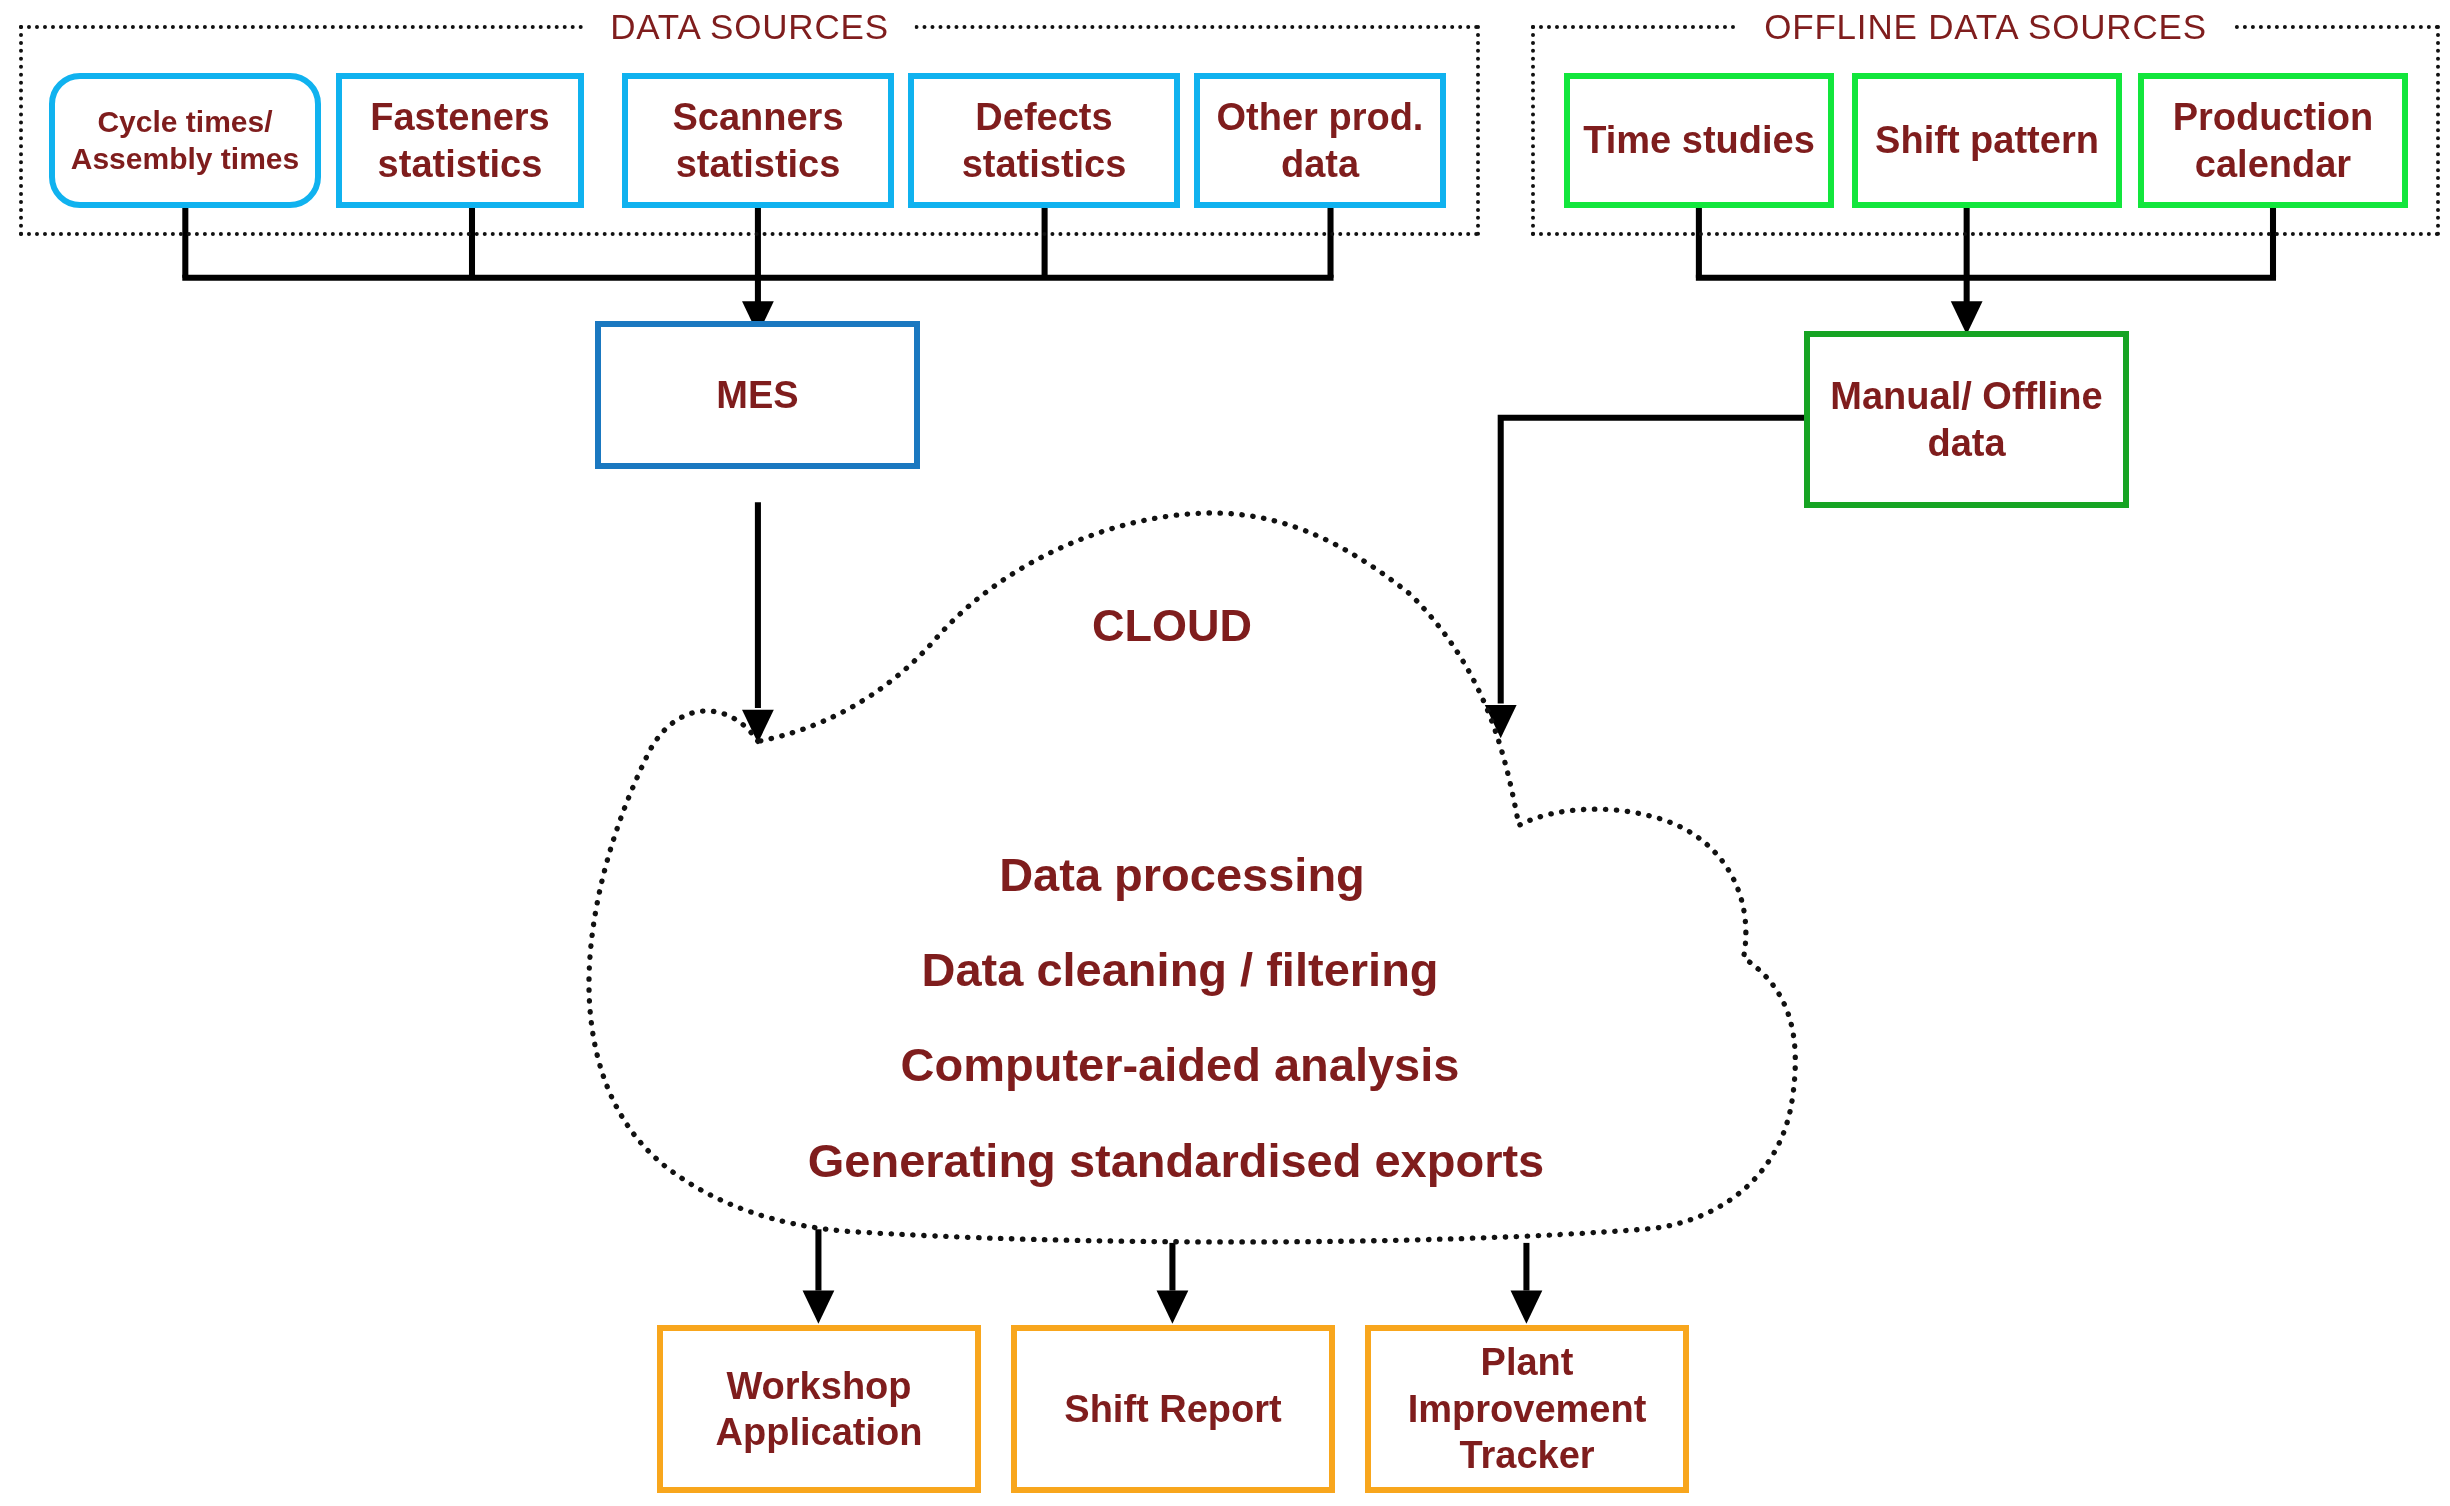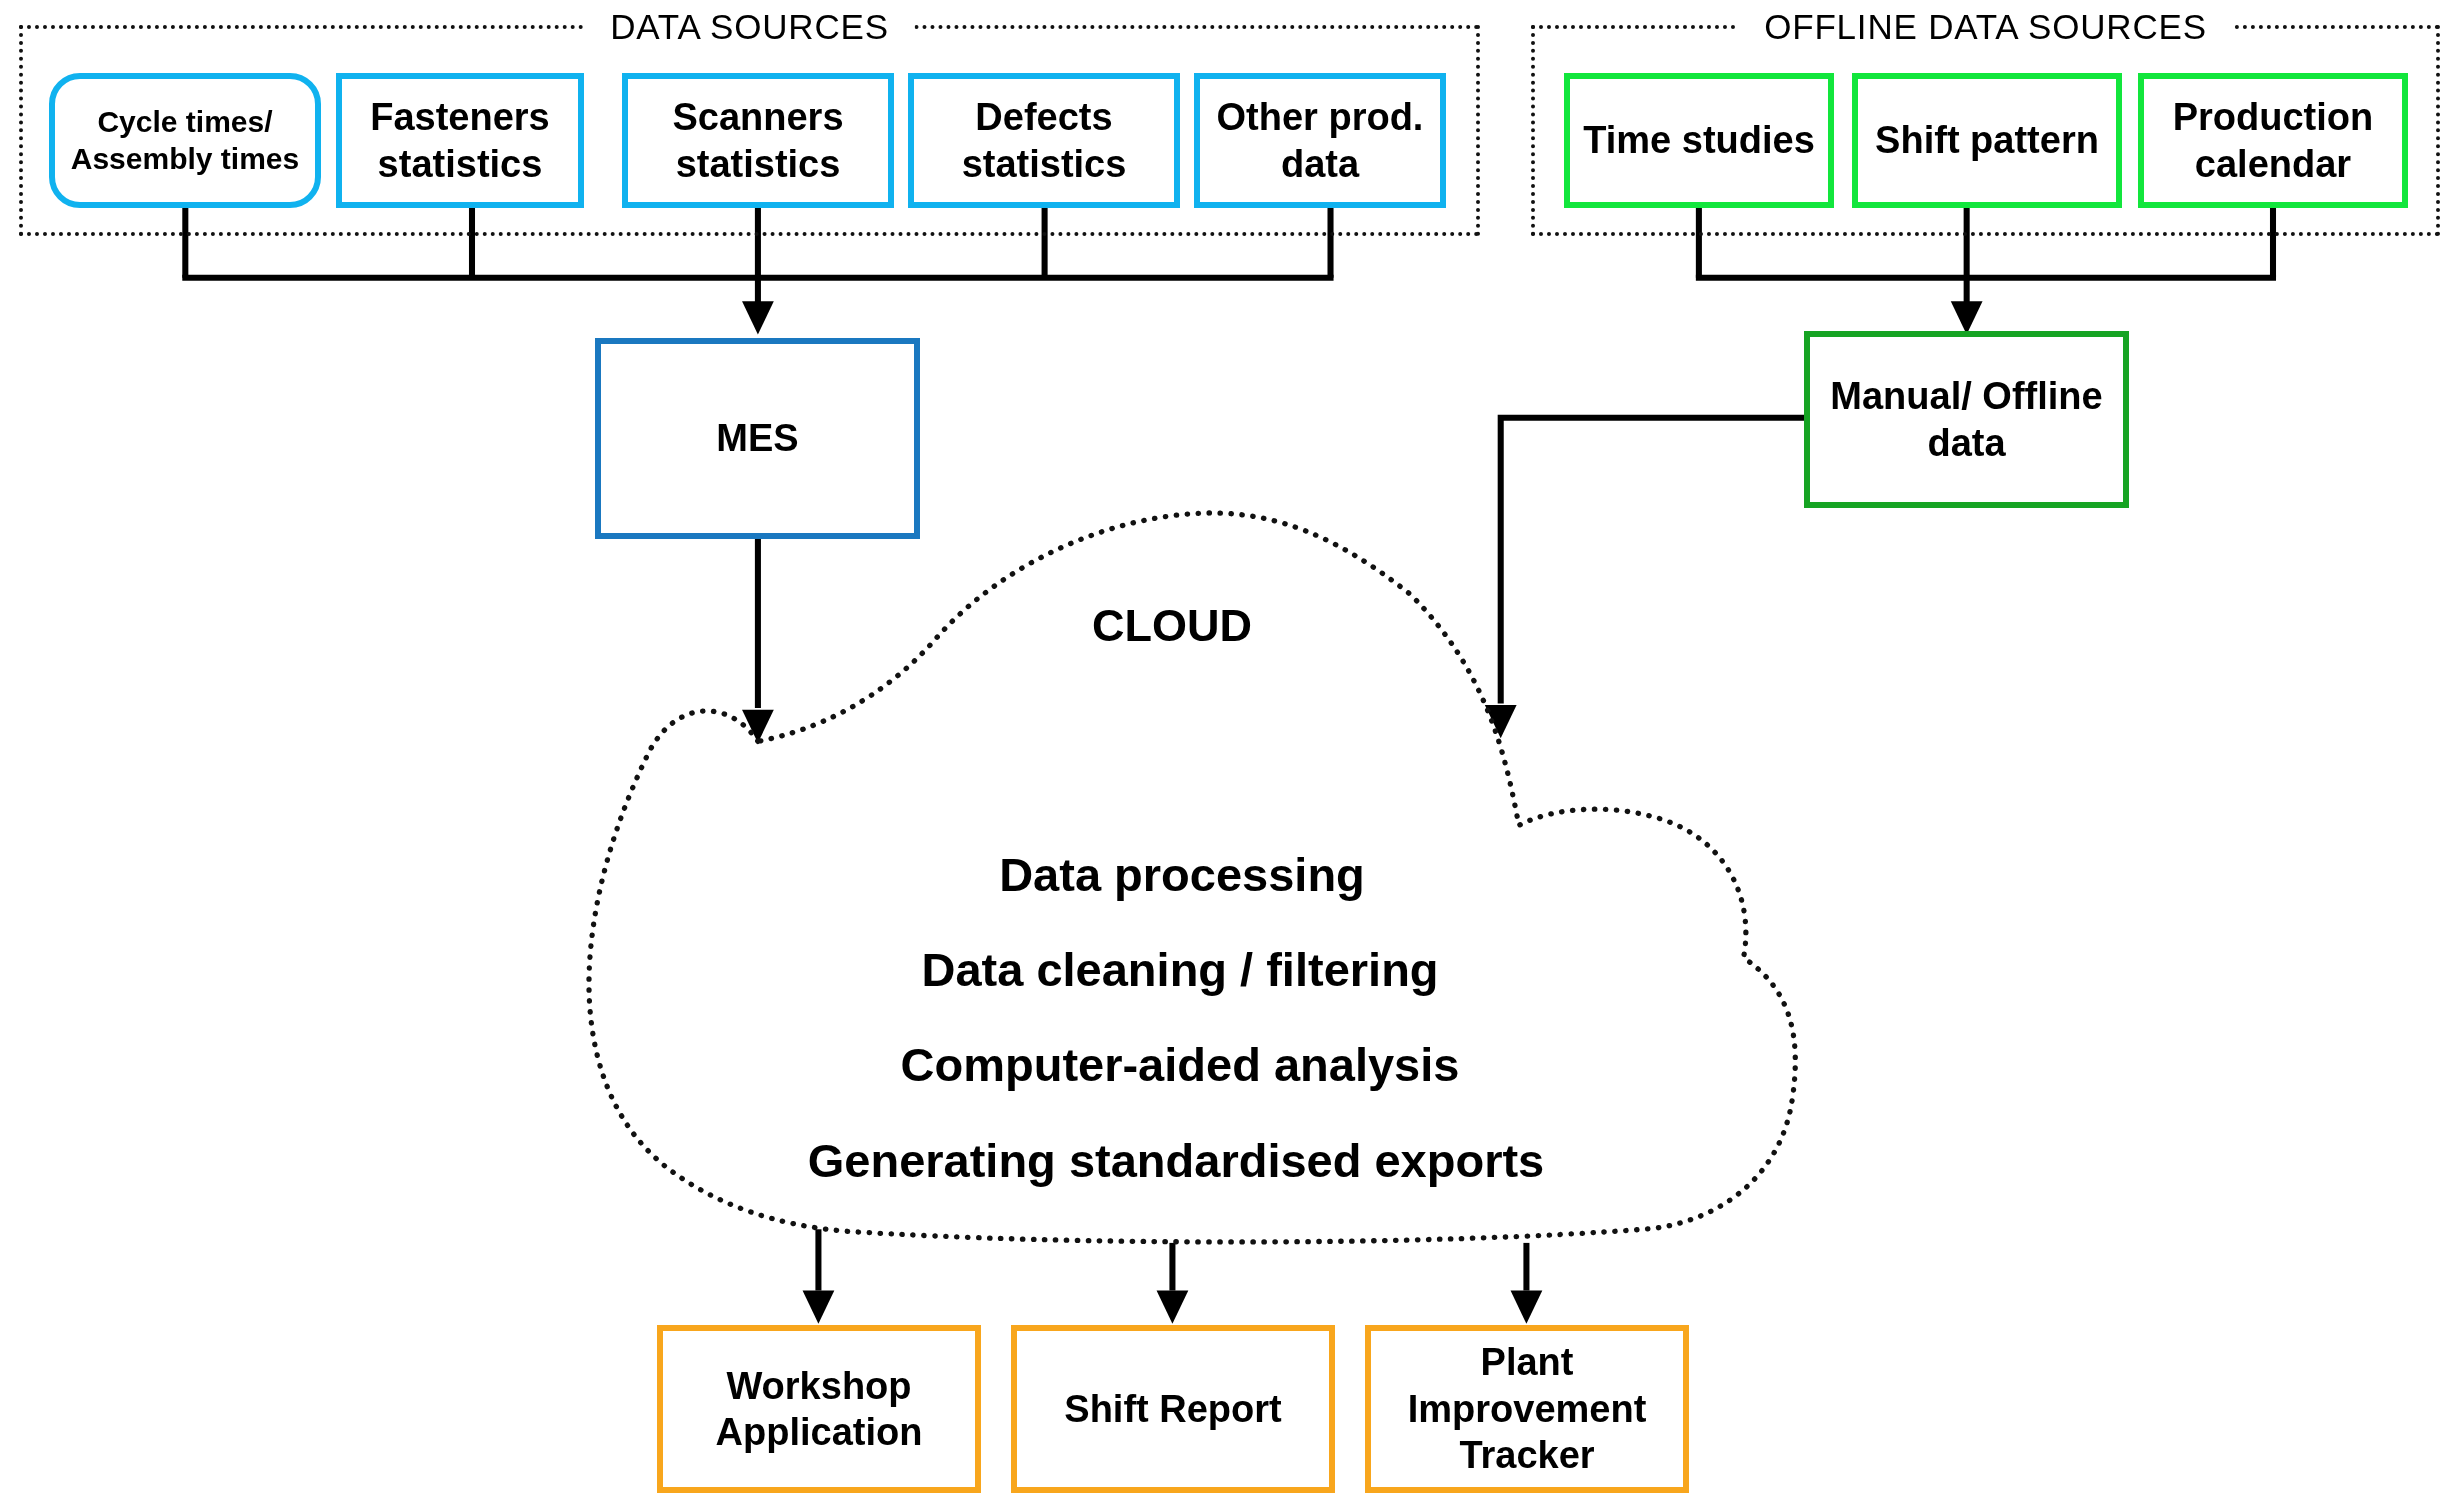--- a/index.html
+++ b/index.html
@@ -1,21 +1,21 @@
 <!DOCTYPE html>
 <html style="font-size:12px"><head>
 <meta charset="utf-8">
 <style>
   html,body{margin:0;padding:0;background:#ffffff;}
   #canvas{
     position:relative;
     width:2450px;height:1507px;
     background:#ffffff;
     font-family:"Liberation Sans","DejaVu Sans",sans-serif;
-    color:#000000;
+    color:#7f1d1d;
     overflow:hidden;
   }
   .dotted-container{
     position:absolute;
     border:4.5px dotted #111;
   }
   .container-title{
     position:absolute;
     top:0;left:50%;
     transform:translate(-50%,-55%);
@@ -148,21 +148,21 @@
     <span class="box-label">Time studies</span>
   </div>
   <div class="node green-border" style="left:1852px;top:73px;width:270px;height:135px;">
     <span class="box-label">Shift pattern</span>
   </div>
   <div class="node green-border" style="left:2138px;top:73px;width:270px;height:135px;">
     <span class="box-label">Production
 calendar</span>
   </div>
 
-  <div class="node blue-border" style="left:595px;top:338px;width:325px;height:201px;">
+  <div class="node blue-border" style="left:595px;top:321px;width:325px;height:148px;">
     <span class="box-label">MES</span>
   </div>
 
   <div class="node dgreen-border" style="left:1804px;top:331px;width:325px;height:177px;">
     <span class="box-label">Manual/ Offline
 data</span>
   </div>
 
   <div class="cloud-text" id="cloud-title" style="left:1172px;top:626px;">CLOUD</div>
   <div class="cloud-text cloud-line" style="left:1182px;top:874px;">Data processing</div>

